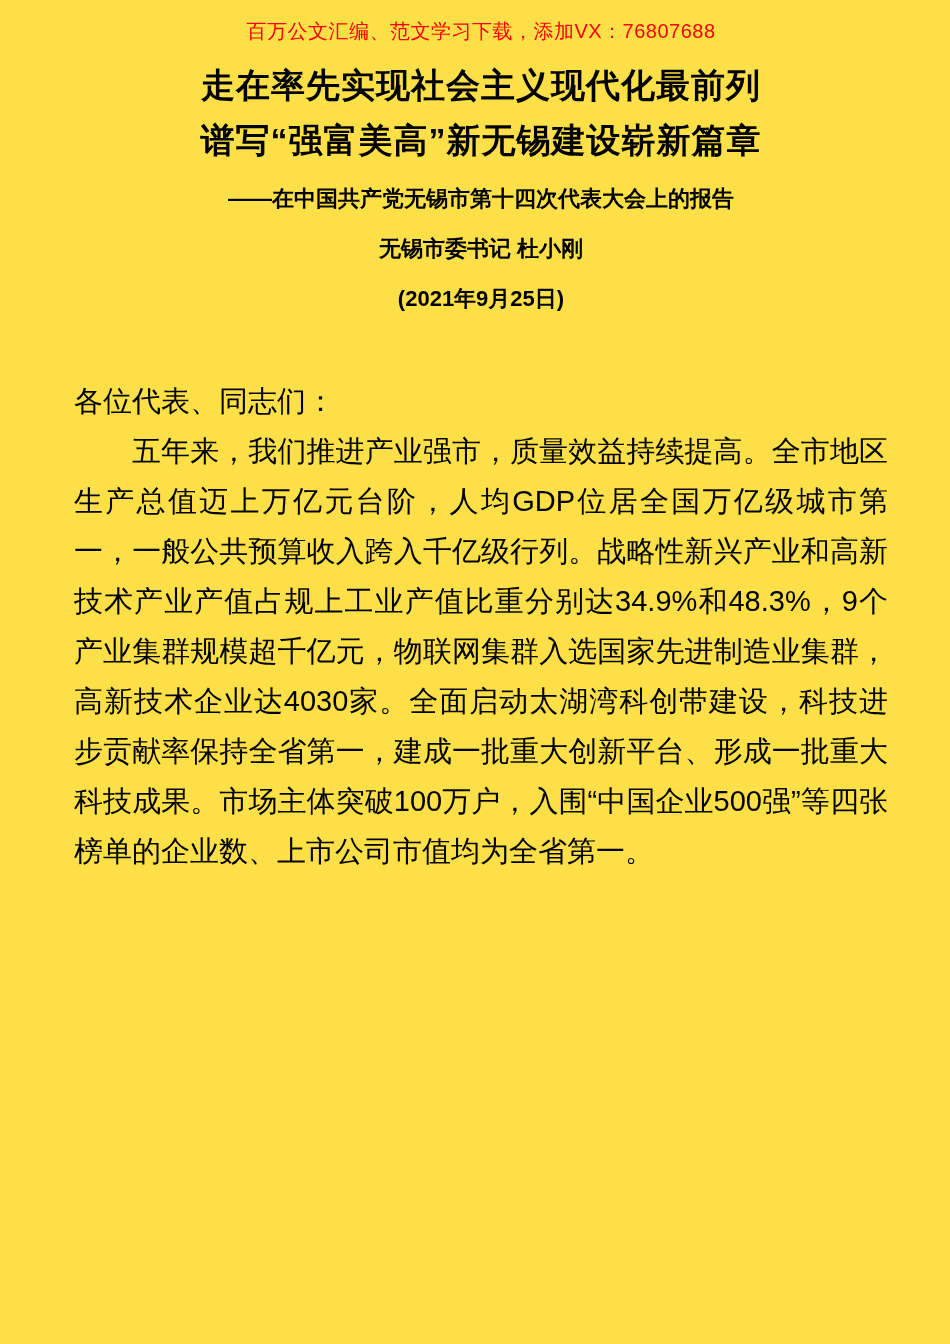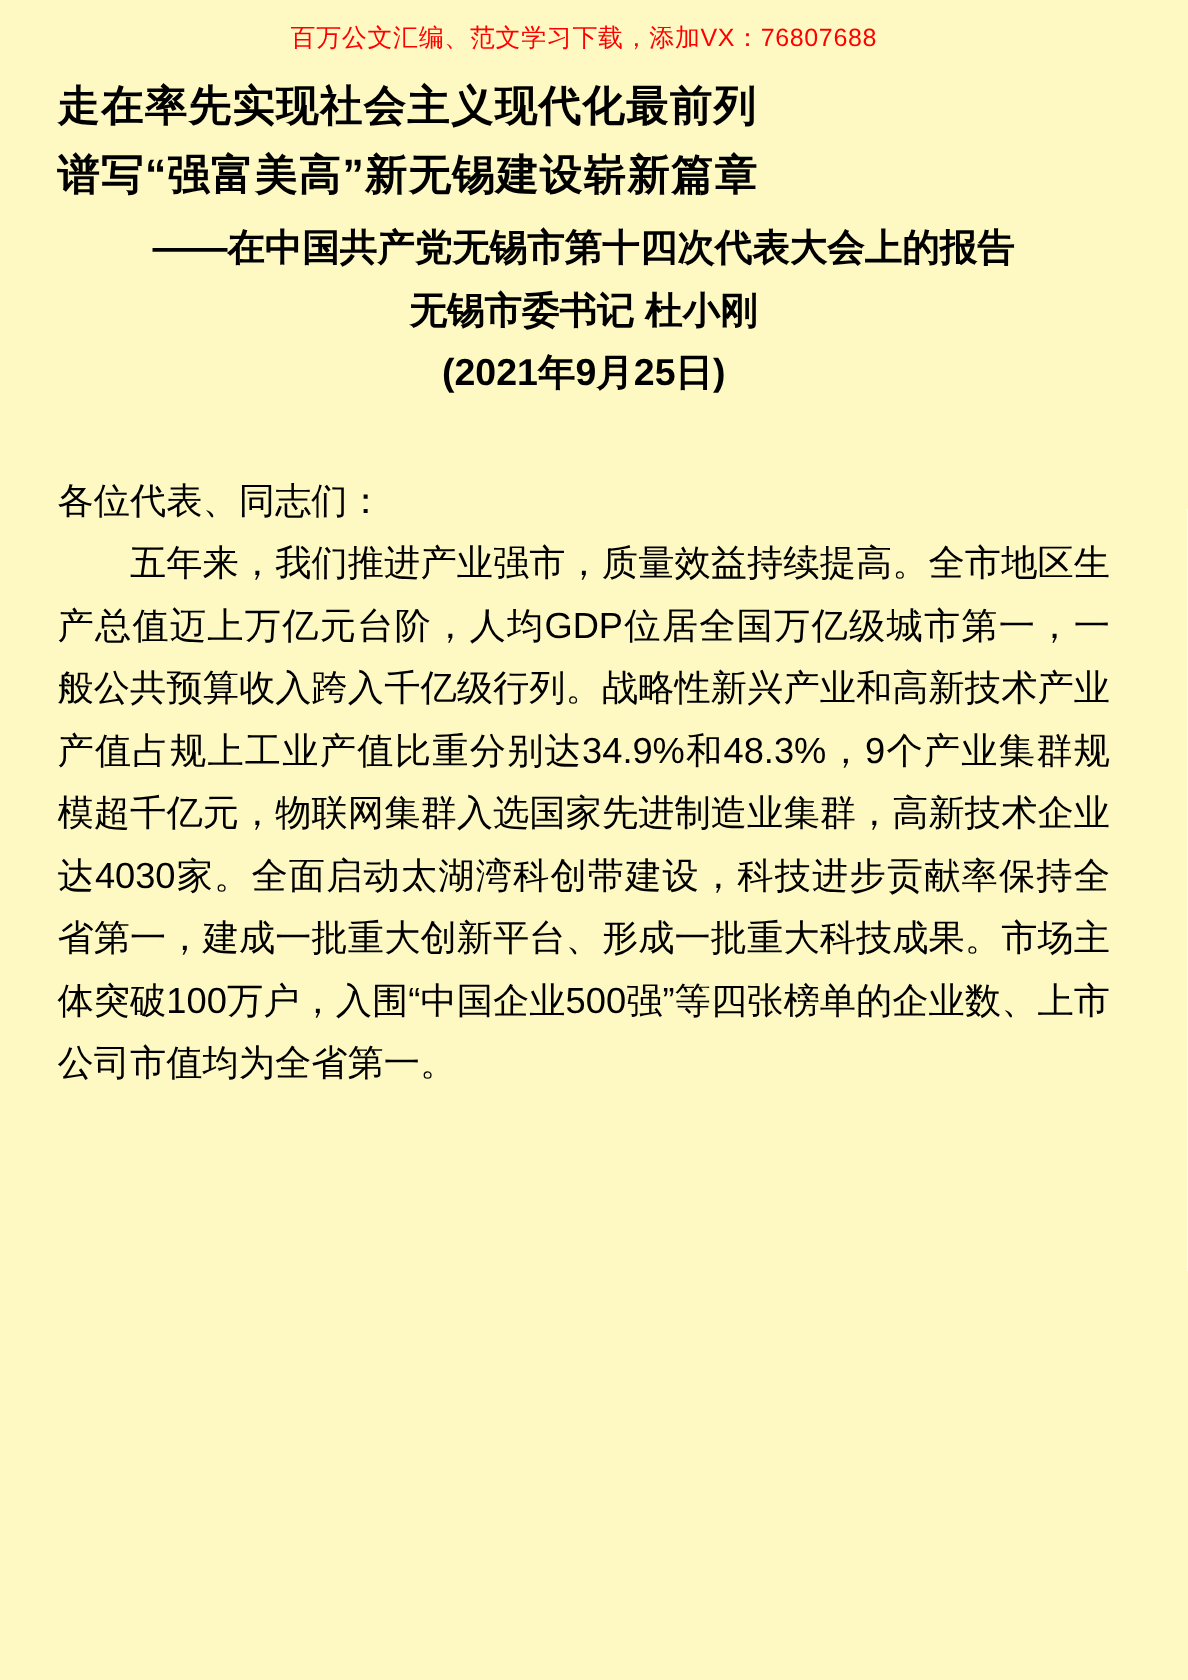--- a/index.html
+++ b/index.html
@@ -5,48 +5,48 @@
   html, body {
     margin: 0;
     padding: 0;
     background: #ffffff;
   }
   .page {
     position: relative;
     width: 950px;
     height: 1344px;
     margin: 0 auto;
-    background: #fef9c3;
+    background: #fde047;
     color: #000000;
     font-family: "Liberation Sans", sans-serif;
     box-sizing: border-box;
-    padding: 18px 62px 0 46px;
+    padding: 18px 62px 0 74px;
     overflow: hidden;
   }
   .watermark {
     text-align: center;
     color: #ff0000;
     font-size: 20px;
     line-height: 26px;
     letter-spacing: 0.5px;
   }
   .title {
     margin: 14px 0 0 0;
-    text-align: left;
+    text-align: center;
     font-size: 34px;
     font-weight: 700;
     line-height: 55px;
   }
   .title .title-line {
     display: block;
     letter-spacing: 1px;
   }
   .subtitle, .author, .date {
     text-align: center;
-    font-size: 30px;
+    font-size: 22px;
     font-weight: 700;
     line-height: 50px;
   }
   .subtitle { margin-top: 6px; }
   .doc-body {
     margin-top: 52px;
     font-size: 29px;
     line-height: 50px;
     text-align: justify;
   }

